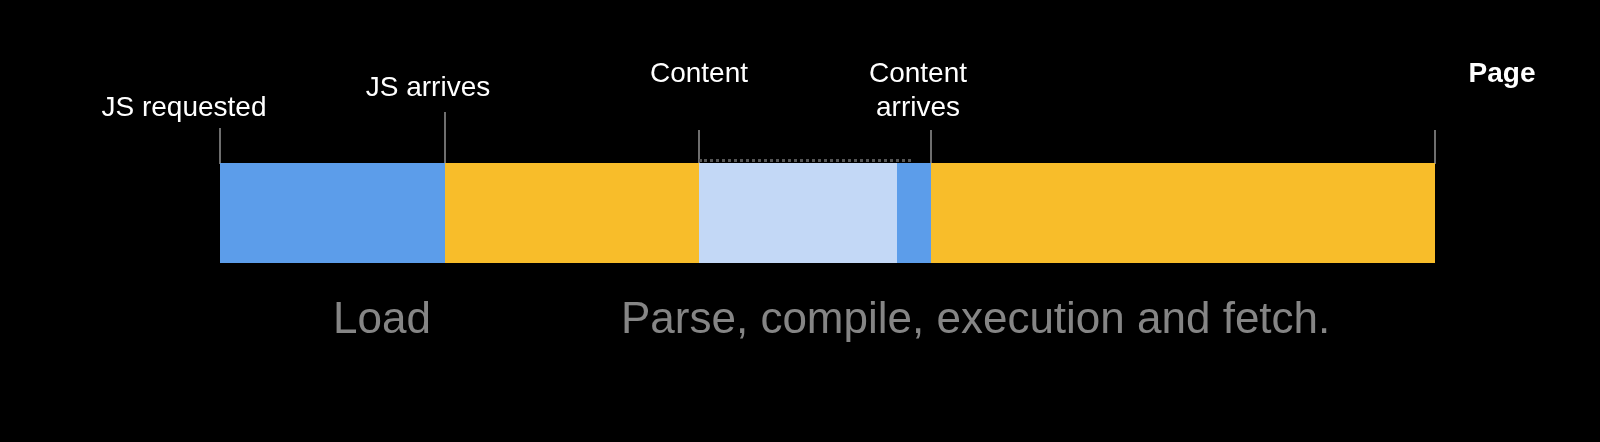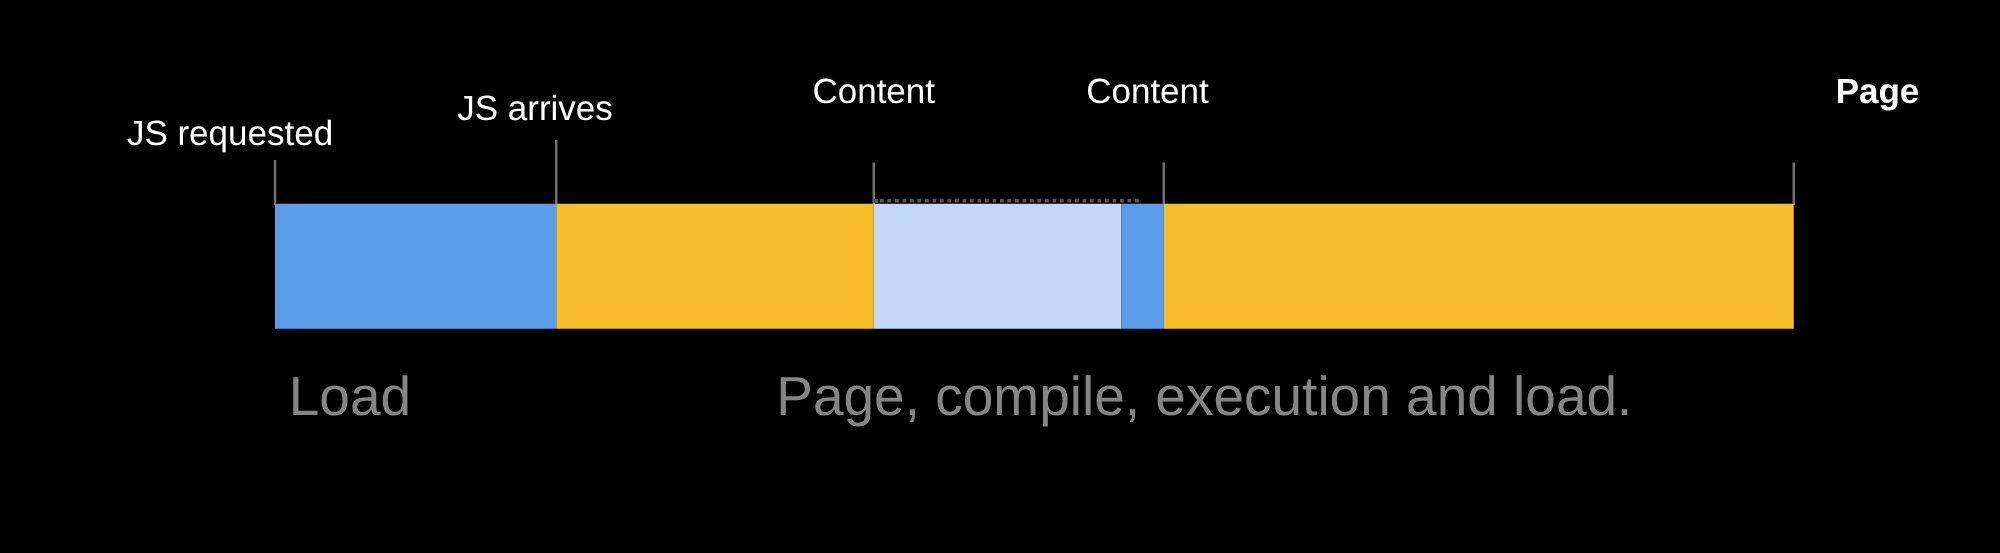--- a/index.html
+++ b/index.html
@@ -52,21 +52,21 @@
     width: 212px;
     height: 0;
     border-top: 3px dotted var(--dotted-gray, #555);
   }
   
   .phase {
     position: absolute;
     color: var(--phase-gray, #858585);
     font-size: 44px;
     line-height: 48px;
-    text-align: left;
+    text-align: right;
     white-space: nowrap;
   }
 </style>
 </head>
 <body>
 
 <div class="stage">
 
   <div class="ms-label" style="left:64px;  top:90px; width:240px;">
     <span>JS requested</span>
@@ -75,20 +75,21 @@
   <div class="ms-label" style="left:308px; top:70px; width:240px;">
     <span>JS arrives</span>
   </div>
 
   <div class="ms-label" style="left:579px; top:56px; width:240px;">
     <span>Content</span>
   </div>
 
   <div class="ms-label" style="left:798px; top:56px; width:240px;">
     <span>Content</span>
+    <span>arrives</span>
   </div>
 
   <div class="ms-label" style="left:1352px; top:56px; width:300px;font-weight:bold;">
     <span>Page</span>
   </div>
 
   <div class="tick" style="left:219px;  top:128px; height:36px;"></div>
   <div class="tick" style="left:444px;  top:112px; height:52px;"></div>
   <div class="tick" style="left:698px;  top:130px; height:34px;"></div>
   <div class="tick" style="left:930px;  top:130px; height:34px;"></div>
@@ -98,15 +99,15 @@
     <div class="seg seg-blue" style="left:0;     width:225px;"></div>
     <div class="seg seg-yellow" style="left:225px; width:254px;"></div>
     <div class="seg seg-light-blue" style="left:479px; width:198px;"></div>
     <div class="seg seg-blue" style="left:677px; width:34px;"></div>
     <div class="seg seg-yellow" style="left:711px; width:504px;"></div>
   </div>
 
   <div class="dotted-edge"></div>
 
   <div class="phase" style="left:231px; top:294px; width:200px;">Load</div>
-  <div class="phase" style="left:621px; top:294px; width:700px;">Page, compile, execution and load.</div>
+  <div class="phase" style="left:621px; top:294px; width:700px;">Parse, compile, execution and fetch.</div>
 
 </div>
 
 </body></html>

